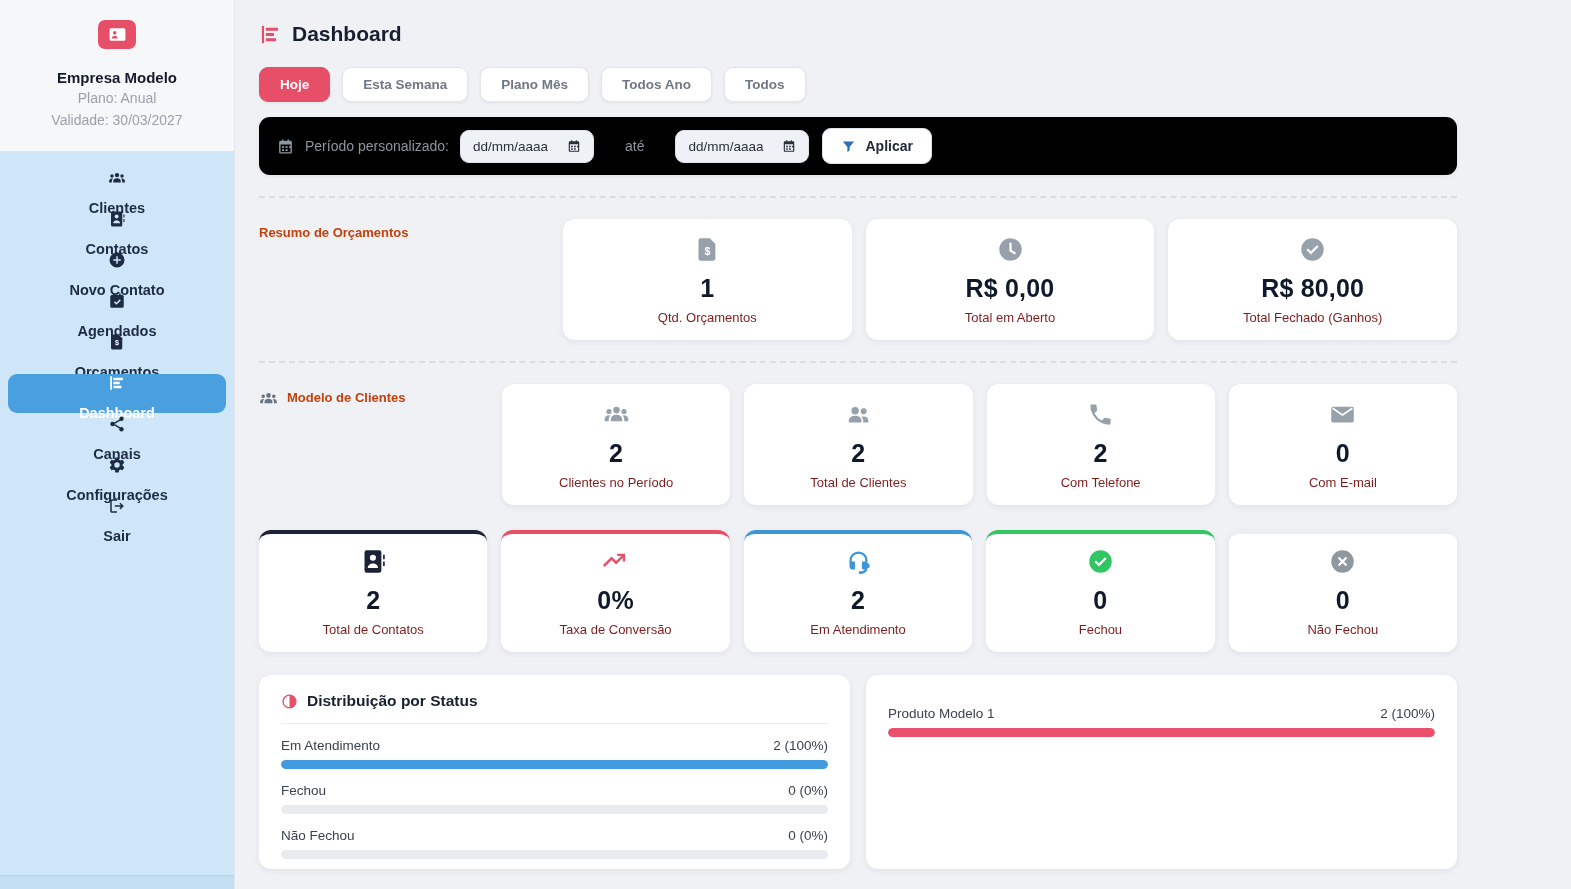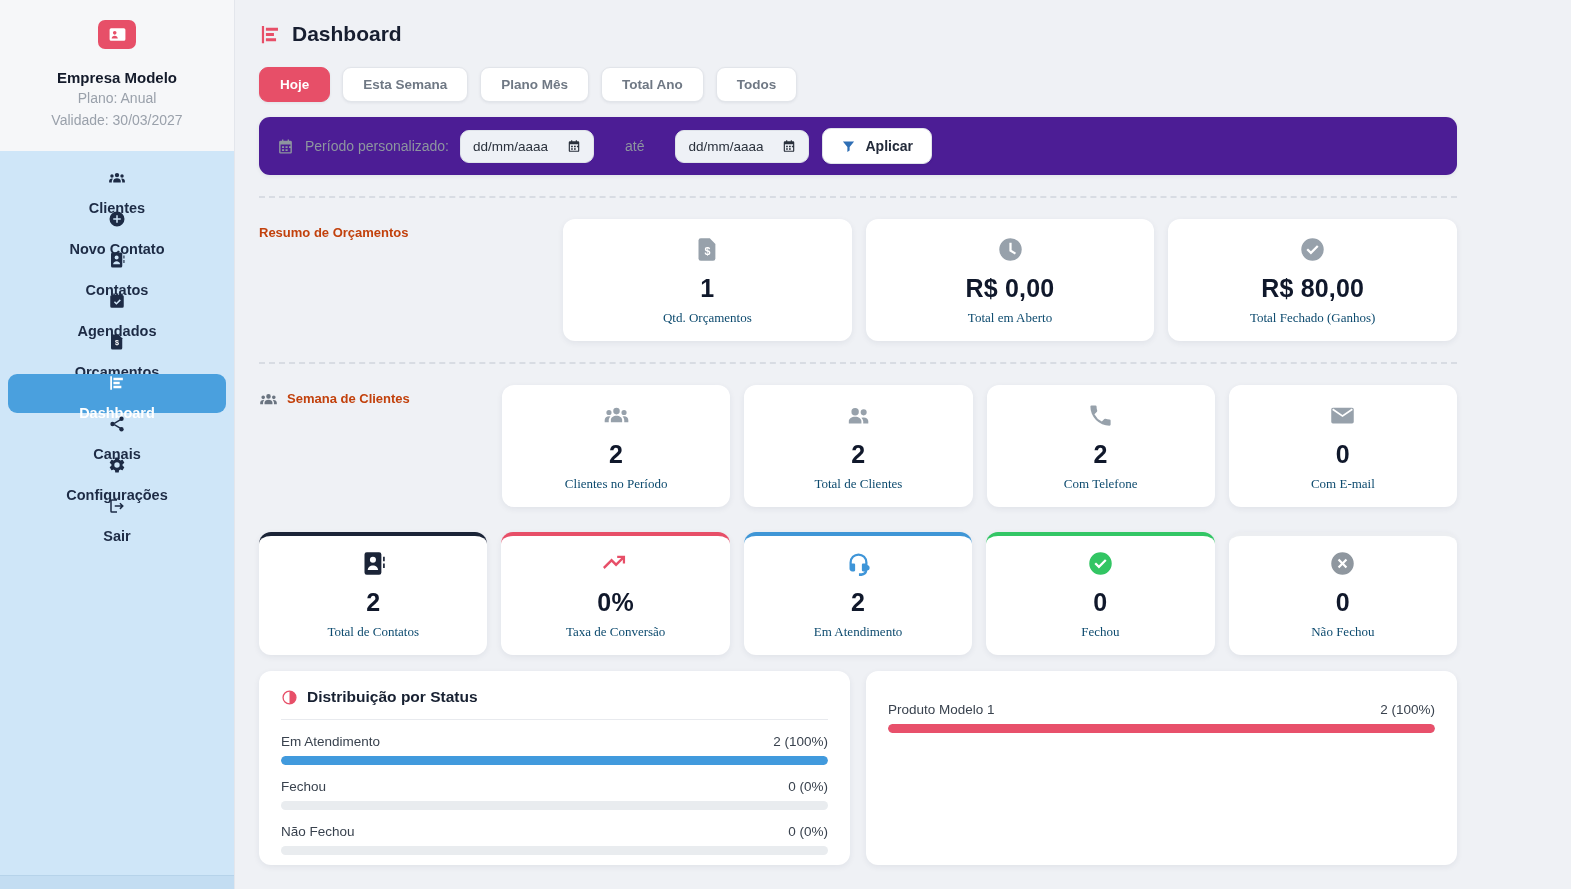--- a/index.html
+++ b/index.html
@@ -33,21 +33,21 @@
   .page-title-row { display: flex; align-items: center; gap: 10px; }
   .page-title-row h1 { font-size: 21px; font-weight: 700; color: #171e30; }
   .t-ic { width: 23px; height: 23px; color: #e74f68; }
 
   .filters { display: flex; gap: 12px; margin-top: 21px; }
   .filter-btn { border: 1px solid #e2e5ea; background: #fff; color: #6f7884;
     font-family: inherit; font-size: 13.5px; font-weight: 700; padding: 9px 20px;
     border-radius: 9px; cursor: pointer; box-shadow: 0 1px 3px rgba(20,35,60,.07); }
   .filter-btn.active { background: #e74f68; border-color: #e74f68; color: #fff; }
 
-  .period-bar { margin-top: 15px; background: #4c1d95; border-radius: 11px;
+  .period-bar { margin-top: 15px; background: #000000; border-radius: 11px;
     box-shadow: 0 1px 4px rgba(20,35,60,.07); padding: 11px 18px; display: flex;
     align-items: center; gap: 11px; min-height: 57px; }
   .cal-ic { width: 17px; height: 17px; color: #8d959f; flex: none; }
   .period-label { font-size: 14px; color: #8d959f; }
   .date-input { display: inline-flex; align-items: center; gap: 10px; background: #eef1f6;
     border: 1px solid #dfe3ea; border-radius: 9px; padding: 8px 12px; cursor: text; }
   .date-input input { border: 0; background: transparent; outline: none; width: 84px;
     font-family: inherit; font-size: 13.5px; color: #2a313c; }
   .date-input input::placeholder { color: #2a313c; opacity: 1; }
   .mini-cal { width: 14px; height: 14px; color: #2a313c; cursor: pointer; }
@@ -64,26 +64,26 @@
   .sec-title { font-size: 13px; font-weight: 700; color: #c2410c; padding-top: 6px; }
   .sum-row.orc .sec-title { width: 290px; flex: none; }
   .sum-row.cli .sec-title { width: 229px; flex: none; display: flex; gap: 9px; align-items: flex-start; }
   .sec-ic { width: 19px; height: 19px; color: #6a7480; flex: none; margin-top: -1px; }
 
   .cards { display: flex; gap: 14px; flex: 1; }
   .card { flex: 1; background: #fff; border-radius: 12px; box-shadow: 0 2px 6px rgba(25,40,70,.07);
     text-align: center; padding: 17px 10px 15px; }
   .card .ic { width: 27px; height: 27px; display: inline-flex; color: #97a1ab; }
   .card .val { font-size: 25px; font-weight: 800; color: #10182b; margin-top: 7px; letter-spacing: .2px; }
-  .card .lbl { font-size: 13px; color: #0c4a6e; margin-top: 7px; font-family: Liberation Serif, serif; }
+  .card .lbl { font-size: 13px; color: #7f1d1d; margin-top: 7px; }
 
   .status-cards { margin-top: 25px; }
   .status-cards .card { border-top: 4px solid transparent; padding-top: 14px; }
 
-  .panels { display: flex; gap: 16px; margin-top: 16px; }
+  .panels { display: flex; gap: 16px; margin-top: 23px; }
   .panel { flex: 1; background: #fff; border-radius: 12px; box-shadow: 0 2px 6px rgba(25,40,70,.07);
     padding: 17px 22px 10px; }
   .panel-head { display: flex; align-items: center; gap: 9px; padding-bottom: 13px;
     border-bottom: 1px solid #e8eaee; }
   .panel-head .ic { width: 17px; height: 17px; color: #e74f68; flex: none; }
   .panel-head h3 { font-size: 15.5px; font-weight: 700; color: #172031; }
   .bar-row { margin-top: 14px; }
   .bar-row .line { display: flex; justify-content: space-between; font-size: 13.5px; color: #39424e; }
   .track { height: 9px; background: #e9ecef; border-radius: 6px; margin-top: 7px; overflow: hidden; }
   .fill { height: 100%; border-radius: 6px; }
@@ -109,32 +109,32 @@
           <span class="ic">
             <svg viewBox="0 0 24 24" width="100%" height="100%" fill="currentColor" xmlns="http://www.w3.org/2000/svg">
               <path d="M12 5.2a2.9 2.9 0 1 1-2.9 2.9A2.9 2.9 0 0 1 12 5.2zM5.3 7a2.3 2.3 0 1 1-2.3 2.3A2.3 2.3 0 0 1 5.3 7zm13.4 0a2.3 2.3 0 1 1-2.3 2.3A2.3 2.3 0 0 1 18.7 7zM12 12.2c2.8 0 5 1.6 5 3.6V18H7v-2.2c0-2 2.2-3.6 5-3.6zm-6.7.5a4.6 4.6 0 0 1 1.3.18 5.4 5.4 0 0 0-1.5 3V18H1.5v-1.9c0-1.9 1.7-3.4 3.8-3.4zm13.4 0c2.1 0 3.8 1.5 3.8 3.4V18h-3.6v-2.1a5.4 5.4 0 0 0-1.5-3 4.6 4.6 0 0 1 1.3-.18z"></path>
             </svg>
           </span>
           <span class="lbl">Clientes</span>
         </div>
         <div class="menu-item">
           <span class="ic">
             <svg viewBox="0 0 24 24" width="100%" height="100%" fill="currentColor" xmlns="http://www.w3.org/2000/svg">
+              <path d="M6 2h11a2 2 0 0 1 2 2v16a2 2 0 0 1-2 2H6a2 2 0 0 1-2-2V4a2 2 0 0 1 2-2zm5.5 9.4A2.7 2.7 0 1 0 8.8 8.7a2.7 2.7 0 0 0 2.7 2.7zM6.9 17.8h9.2c0-2.3-2.1-4.1-4.6-4.1s-4.6 1.8-4.6 4.1zM20.5 6H22v4h-1.5zm0 6H22v4h-1.5z"></path>
+            </svg>
+          </span>
+          <span class="lbl">Contatos</span>
+        </div>
+        <div class="menu-item">
+          <span class="ic">
+            <svg viewBox="0 0 24 24" width="100%" height="100%" fill="currentColor" xmlns="http://www.w3.org/2000/svg">
               <path d="M12 2a10 10 0 1 0 10 10A10 10 0 0 0 12 2zm5 11h-4v4h-2v-4H7v-2h4V7h2v4h4z"></path>
             </svg>
           </span>
           <span class="lbl">Novo Contato</span>
-        </div>
-        <div class="menu-item">
-          <span class="ic">
-            <svg viewBox="0 0 24 24" width="100%" height="100%" fill="currentColor" xmlns="http://www.w3.org/2000/svg">
-              <path d="M6 2h11a2 2 0 0 1 2 2v16a2 2 0 0 1-2 2H6a2 2 0 0 1-2-2V4a2 2 0 0 1 2-2zm5.5 9.4A2.7 2.7 0 1 0 8.8 8.7a2.7 2.7 0 0 0 2.7 2.7zM6.9 17.8h9.2c0-2.3-2.1-4.1-4.6-4.1s-4.6 1.8-4.6 4.1zM20.5 6H22v4h-1.5zm0 6H22v4h-1.5z"></path>
-            </svg>
-          </span>
-          <span class="lbl">Contatos</span>
         </div>
         <div class="menu-item">
           <span class="ic">
             <svg viewBox="0 0 24 24" width="100%" height="100%" fill="currentColor" xmlns="http://www.w3.org/2000/svg">
               <path fill-rule="evenodd" d="M5 4h14a2 2 0 0 1 2 2v13a2 2 0 0 1-2 2H5a2 2 0 0 1-2-2V6a2 2 0 0 1 2-2zm6.2 13.1 5.9-5.9-1.4-1.4-4.5 4.5-1.9-1.9-1.4 1.4z"></path>
               <path d="M7 2h2.2v3H7zm7.8 0H17v3h-2.2z"></path>
             </svg>
           </span>
           <span class="lbl">Agendados</span>
         </div>
@@ -193,21 +193,21 @@
       <span class="ic t-ic"><svg viewBox="0 0 24 24" width="100%" height="100%" fill="currentColor" xmlns="http://www.w3.org/2000/svg">
             <path d="M3 3h2.3v18H3zM7.2 5h12.6v3.2H7.2zm0 5.4h8.4v3.2H7.2zm0 5.4h10.6V19H7.2z"></path>
           </svg></span>
       <h1>Dashboard</h1>
     </div>
 
     <div class="filters" id="filters">
         <button class="filter-btn active">Hoje</button>
         <button class="filter-btn">Esta Semana</button>
         <button class="filter-btn">Plano Mês</button>
-        <button class="filter-btn">Total Ano</button>
+        <button class="filter-btn">Todos Ano</button>
         <button class="filter-btn">Todos</button>
       </div>
 
     <div class="period-bar">
       <span class="ic cal-ic"><svg viewBox="0 0 24 24" width="100%" height="100%" fill="currentColor" xmlns="http://www.w3.org/2000/svg">
             <path d="M7 2h2v2h6V2h2v2h2a2 2 0 0 1 2 2v14a2 2 0 0 1-2 2H5a2 2 0 0 1-2-2V6a2 2 0 0 1 2-2h2zM5 9v11h14V9zm2 2.5h3v2.6H7zm0 4.4h3v2.6H7zm5-4.4h3v2.6h-3zm0 4.4h3v2.6h-3zm5-4.4h2.4v2.6H17z"></path>
           </svg></span>
       <span class="period-label">Período personalizado:</span>
       <label class="date-input">
         <input type="text" placeholder="dd/mm/aaaa" style="">
@@ -255,21 +255,21 @@
         </div>
     </section>
 
     <hr class="dashed">
 
     <section class="sum-row cli">
       <h2 class="sec-title">
         <span class="ic sec-ic"><svg viewBox="0 0 24 24" width="100%" height="100%" fill="currentColor" xmlns="http://www.w3.org/2000/svg">
               <path d="M12 5.2a2.9 2.9 0 1 1-2.9 2.9A2.9 2.9 0 0 1 12 5.2zM5.3 7a2.3 2.3 0 1 1-2.3 2.3A2.3 2.3 0 0 1 5.3 7zm13.4 0a2.3 2.3 0 1 1-2.3 2.3A2.3 2.3 0 0 1 18.7 7zM12 12.2c2.8 0 5 1.6 5 3.6V18H7v-2.2c0-2 2.2-3.6 5-3.6zm-6.7.5a4.6 4.6 0 0 1 1.3.18 5.4 5.4 0 0 0-1.5 3V18H1.5v-1.9c0-1.9 1.7-3.4 3.8-3.4zm13.4 0c2.1 0 3.8 1.5 3.8 3.4V18h-3.6v-2.1a5.4 5.4 0 0 0-1.5-3 4.6 4.6 0 0 1 1.3-.18z"></path>
             </svg></span>
-        <span>Semana de Clientes</span>
+        <span>Modelo de Clientes</span>
       </h2>
       <div class="cards" id="cli-cards">
           <div class="card"><span class="ic" style="color:#97a1ab">
               <svg viewBox="0 0 24 24" width="100%" height="100%" fill="currentColor" xmlns="http://www.w3.org/2000/svg">
                 <path d="M12 5.2a2.9 2.9 0 1 1-2.9 2.9A2.9 2.9 0 0 1 12 5.2zM5.3 7a2.3 2.3 0 1 1-2.3 2.3A2.3 2.3 0 0 1 5.3 7zm13.4 0a2.3 2.3 0 1 1-2.3 2.3A2.3 2.3 0 0 1 18.7 7zM12 12.2c2.8 0 5 1.6 5 3.6V18H7v-2.2c0-2 2.2-3.6 5-3.6zm-6.7.5a4.6 4.6 0 0 1 1.3.18 5.4 5.4 0 0 0-1.5 3V18H1.5v-1.9c0-1.9 1.7-3.4 3.8-3.4zm13.4 0c2.1 0 3.8 1.5 3.8 3.4V18h-3.6v-2.1a5.4 5.4 0 0 0-1.5-3 4.6 4.6 0 0 1 1.3-.18z"></path>
               </svg>
             </span><div class="val">2</div><div class="lbl">Clientes no Período</div></div>
           <div class="card"><span class="ic" style="color:#97a1ab">
               <svg viewBox="0 0 24 24" width="100%" height="100%" fill="currentColor" xmlns="http://www.w3.org/2000/svg">
                 <path d="M9 5.3A3.3 3.3 0 1 1 5.7 8.6 3.3 3.3 0 0 1 9 5.3zm7.6 1.2a2.7 2.7 0 1 1-2.7 2.7 2.7 2.7 0 0 1 2.7-2.7zM9 13.2c3.1 0 5.6 1.8 5.6 4V19H3.4v-1.8c0-2.2 2.5-4 5.6-4zm7.6.6c2.3 0 4.1 1.4 4.1 3.1V19h-4.5v-1.8a5 5 0 0 0-1.6-3.2 6.3 6.3 0 0 1 2-.2z"></path>

